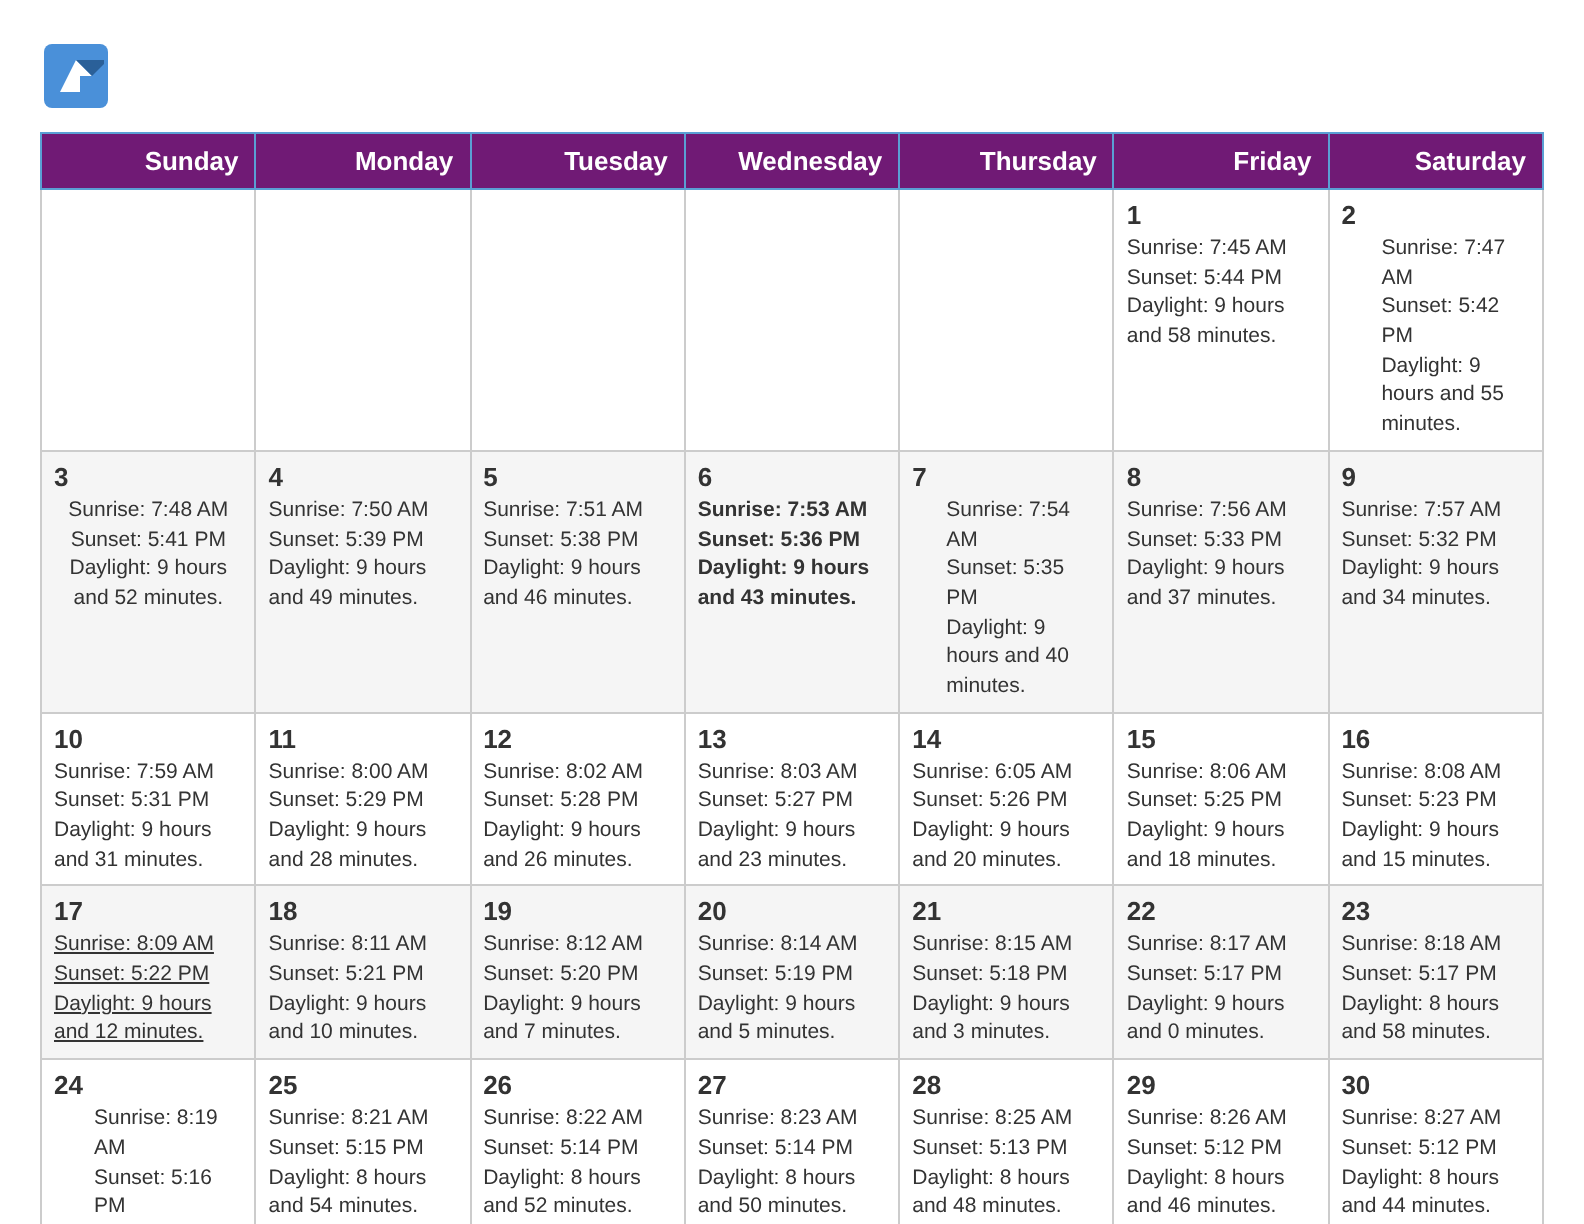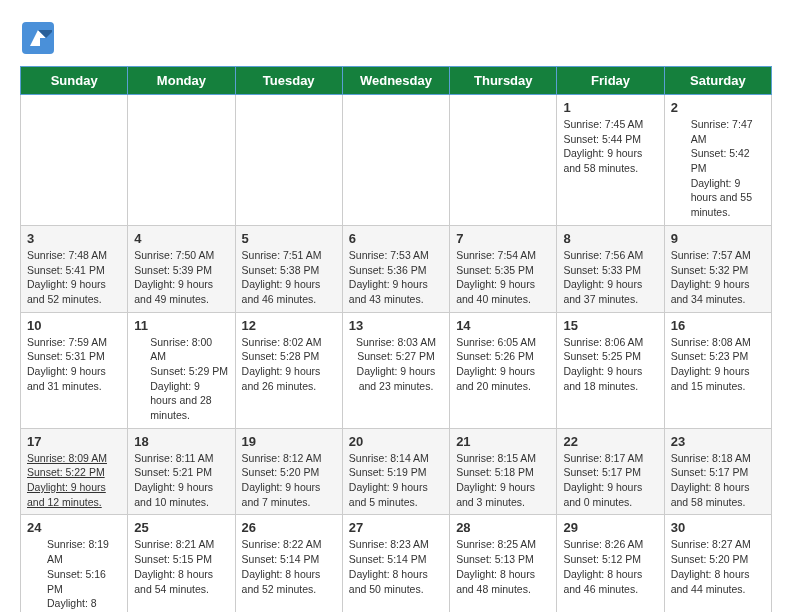--- a/index.html
+++ b/index.html
@@ -42,23 +42,23 @@
     .location {
       font-size: 16px;
       color: #555;
     }
     table {
       width: 100%;
       border-collapse: collapse;
       font-size: 11px;
     }
     thead th {
-      background-color: #15803d;
+      background-color: #701a75;
       color: #fff;
-      text-align: center;
+      text-align: right;
       padding: 6px 8px;
       font-size: 13px;
       font-weight: bold;
       border: 1px solid #5a9fd4;
     }
     tbody td {
       border: 1px solid #ccc;
       vertical-align: top;
       padding: 5px 6px;
       height: 80px;
@@ -133,45 +133,45 @@
         <td>
           <span class="day-num">2</span>
           <div class="day-info" style="white-space: pre-line; margin-left: 20px;">Sunrise: 7:47 AM
 Sunset: 5:42 PM
 Daylight: 9 hours and 55 minutes.</div>
         </td>
       </tr>
       <tr>
         <td>
           <span class="day-num">3</span>
-          <div class="day-info" style="white-space: pre-line;">Sunrise: 7:48 AM
+          <div class="day-info" style="white-space: pre-line; text-align: center;">Sunrise: 7:48 AM
 Sunset: 5:41 PM
 Daylight: 9 hours and 52 minutes.</div>
         </td>
         <td>
           <span class="day-num">4</span>
           <div class="day-info" style="white-space: pre-line;">Sunrise: 7:50 AM
 Sunset: 5:39 PM
 Daylight: 9 hours and 49 minutes.</div>
         </td>
         <td>
           <span class="day-num">5</span>
           <div class="day-info" style="white-space: pre-line;">Sunrise: 7:51 AM
 Sunset: 5:38 PM
 Daylight: 9 hours and 46 minutes.</div>
         </td>
         <td>
           <span class="day-num">6</span>
-          <div class="day-info" style="white-space: pre-line;">Sunrise: 7:53 AM
+          <div class="day-info" style="white-space: pre-line; font-weight: bold;">Sunrise: 7:53 AM
 Sunset: 5:36 PM
 Daylight: 9 hours and 43 minutes.</div>
         </td>
         <td>
           <span class="day-num">7</span>
-          <div class="day-info" style="white-space: pre-line;">Sunrise: 7:54 AM
+          <div class="day-info" style="white-space: pre-line; margin-left: 17px;">Sunrise: 7:54 AM
 Sunset: 5:35 PM
 Daylight: 9 hours and 40 minutes.</div>
         </td>
         <td>
           <span class="day-num">8</span>
           <div class="day-info" style="white-space: pre-line;">Sunrise: 7:56 AM
 Sunset: 5:33 PM
 Daylight: 9 hours and 37 minutes.</div>
         </td>
         <td>
@@ -183,33 +183,33 @@
       </tr>
       <tr>
         <td>
           <span class="day-num">10</span>
           <div class="day-info" style="white-space: pre-line;">Sunrise: 7:59 AM
 Sunset: 5:31 PM
 Daylight: 9 hours and 31 minutes.</div>
         </td>
         <td>
           <span class="day-num">11</span>
-          <div class="day-info" style="white-space: pre-line; margin-left: 16px;">Sunrise: 8:00 AM
+          <div class="day-info" style="white-space: pre-line;">Sunrise: 8:00 AM
 Sunset: 5:29 PM
 Daylight: 9 hours and 28 minutes.</div>
         </td>
         <td>
           <span class="day-num">12</span>
           <div class="day-info" style="white-space: pre-line;">Sunrise: 8:02 AM
 Sunset: 5:28 PM
 Daylight: 9 hours and 26 minutes.</div>
         </td>
         <td>
           <span class="day-num">13</span>
-          <div class="day-info" style="white-space: pre-line; text-align: center;">Sunrise: 8:03 AM
+          <div class="day-info" style="white-space: pre-line;">Sunrise: 8:03 AM
 Sunset: 5:27 PM
 Daylight: 9 hours and 23 minutes.</div>
         </td>
         <td>
           <span class="day-num">14</span>
           <div class="day-info" style="white-space: pre-line;">Sunrise: 6:05 AM
 Sunset: 5:26 PM
 Daylight: 9 hours and 20 minutes.</div>
         </td>
         <td>
@@ -302,18 +302,18 @@
         </td>
         <td>
           <span class="day-num">29</span>
           <div class="day-info" style="white-space: pre-line;">Sunrise: 8:26 AM
 Sunset: 5:12 PM
 Daylight: 8 hours and 46 minutes.</div>
         </td>
         <td>
           <span class="day-num">30</span>
           <div class="day-info" style="white-space: pre-line;">Sunrise: 8:27 AM
-Sunset: 5:20 PM
+Sunset: 5:12 PM
 Daylight: 8 hours and 44 minutes.</div>
         </td>
       </tr>
     </tbody>
 </table>
 
 </body></html>

